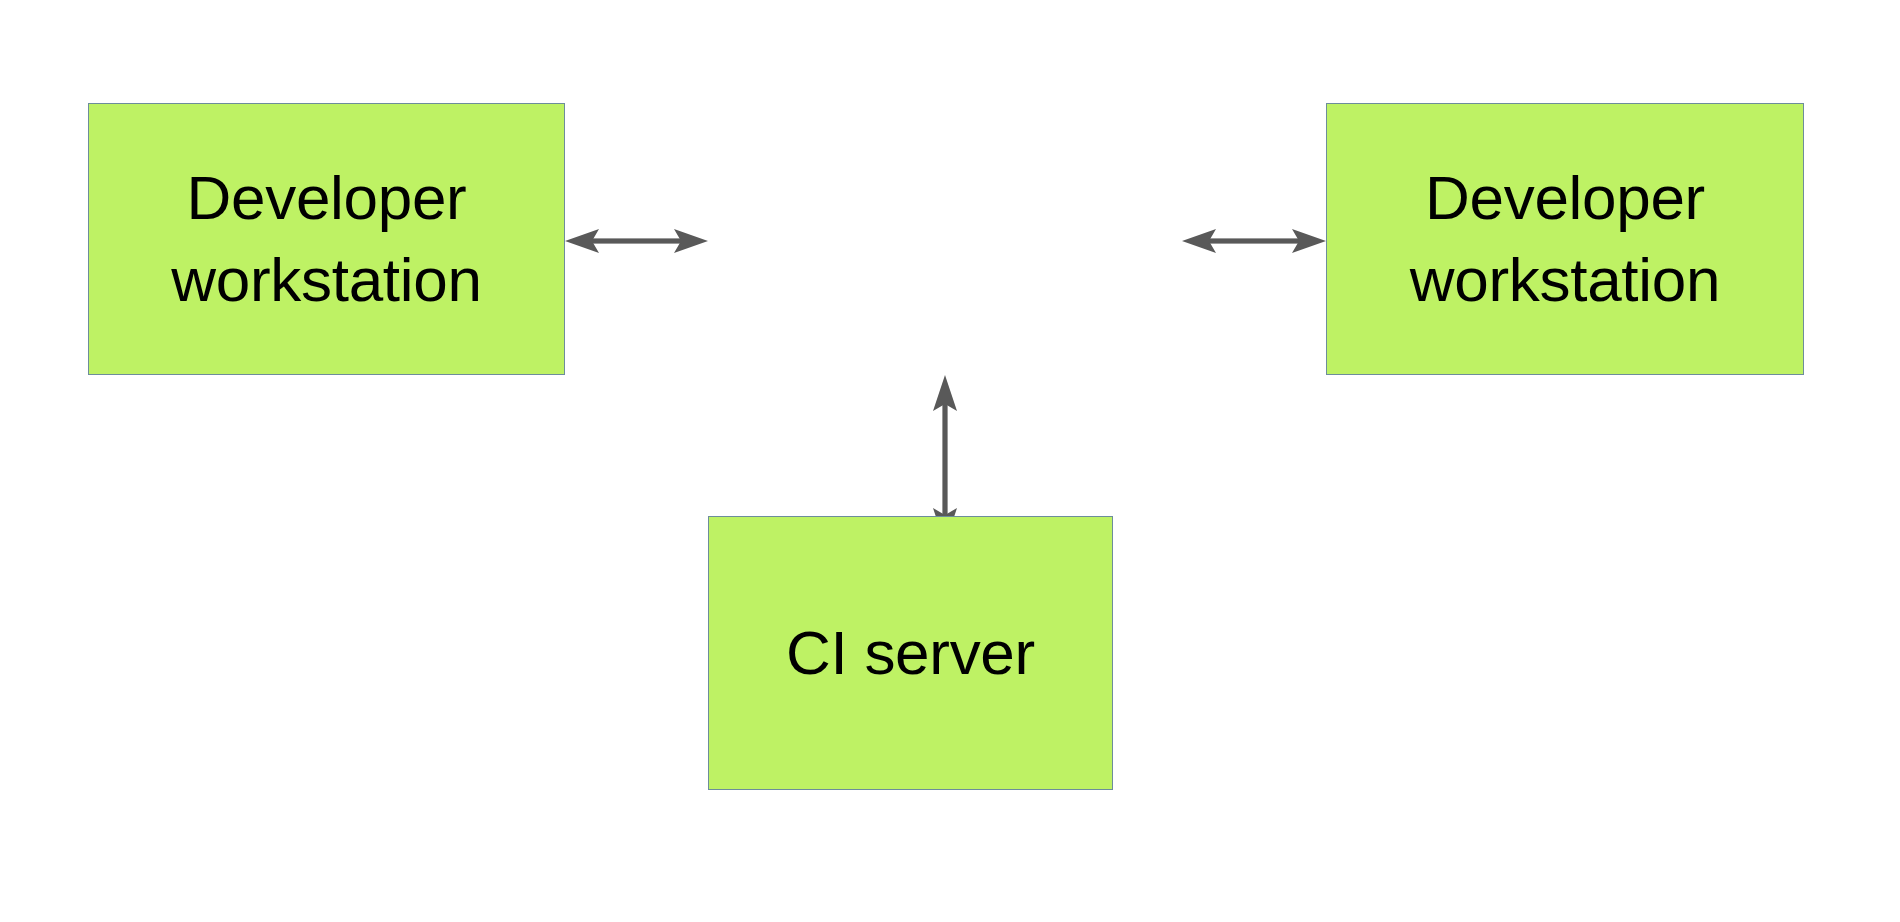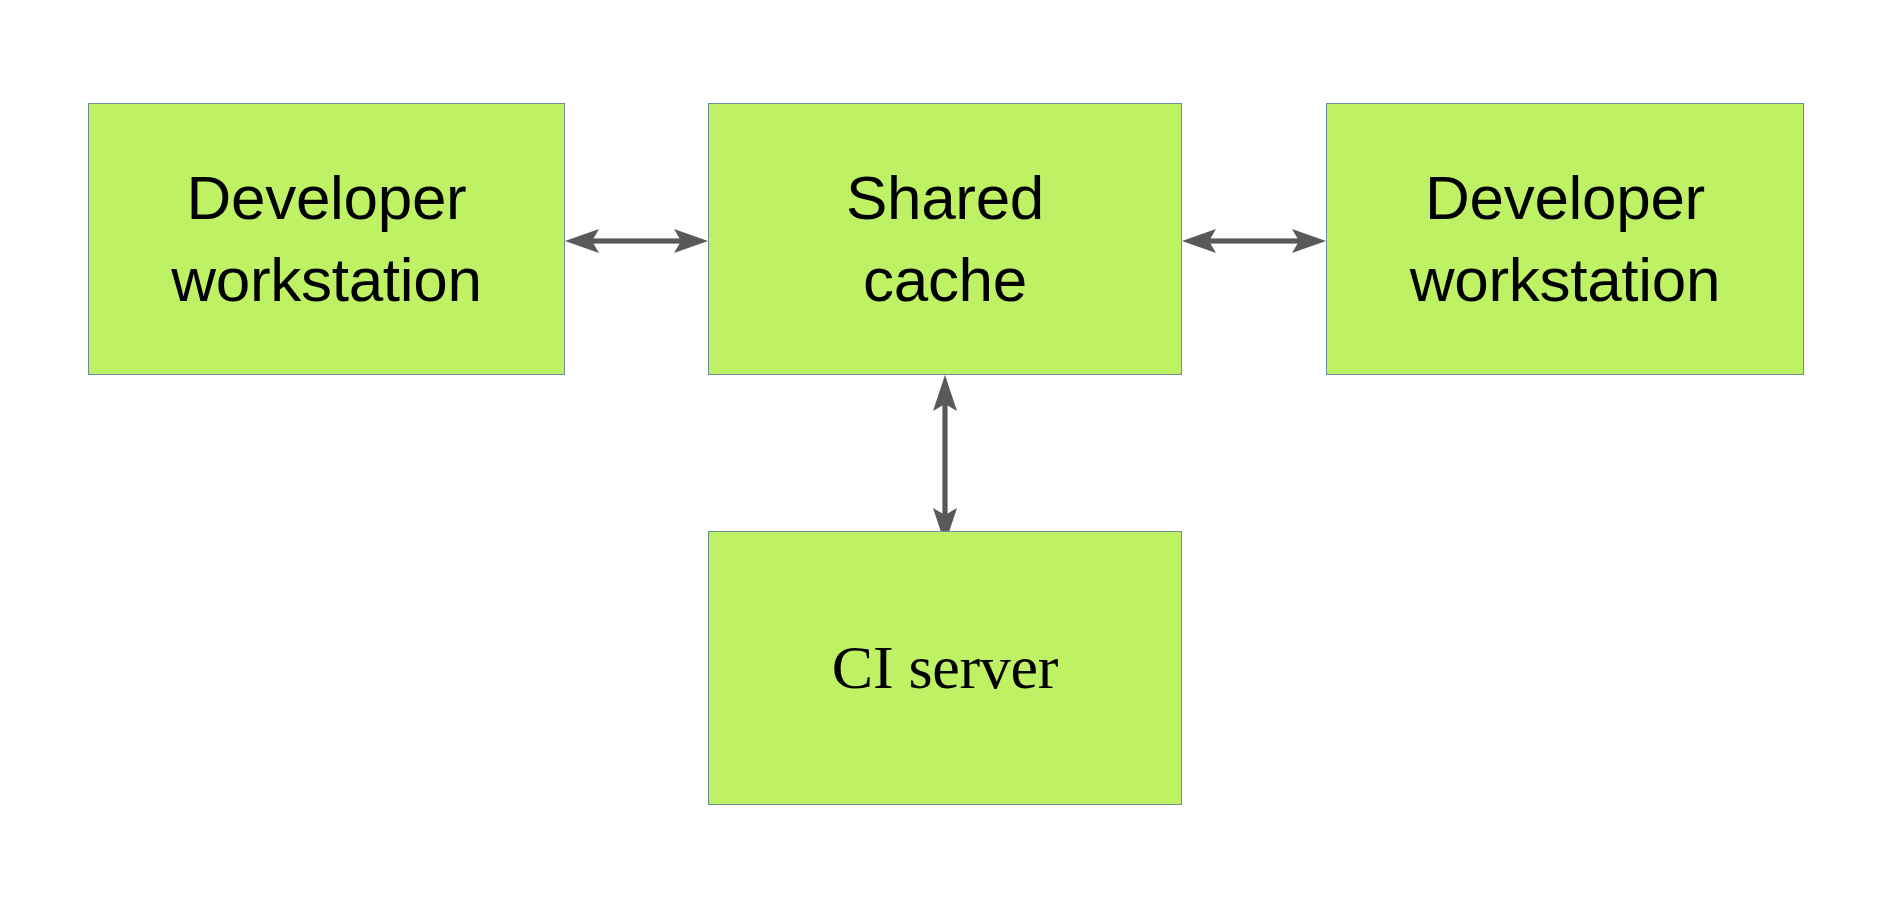--- a/index.html
+++ b/index.html
@@ -80,27 +80,23 @@
         <rect x="12.4" y="28" width="5.2" height="113"></rect>
       </g>
     </svg>
   </div>
 
   <div class="node" id="node-dev-workstation-left" style="left:88px; top:103px; width:477px; height:272px;">
     <span class="node-label">Developer
 workstation</span>
   </div>
 
-  <div class="node" id="node-shared-cache" style="left:708px; top:103px; width:474px; height:272px;">
-    <span class="node-label">Shared
-cache</span>
-  </div>
 
   <div class="node" id="node-dev-workstation-right" style="left:1326px; top:103px; width:478px; height:272px;">
     <span class="node-label">Developer
 workstation</span>
   </div>
 
-  <div class="node" id="node-ci-server" style="left:708px; top:531px; width:474px; height:274px;font-family:Liberation Serif, serif;">
+  <div class="node" id="node-ci-server" style="left:708px; top:516px; width:405px; height:274px;">
     <span class="node-label">CI server</span>
   </div>
 
 </div>
 
 </body></html>

